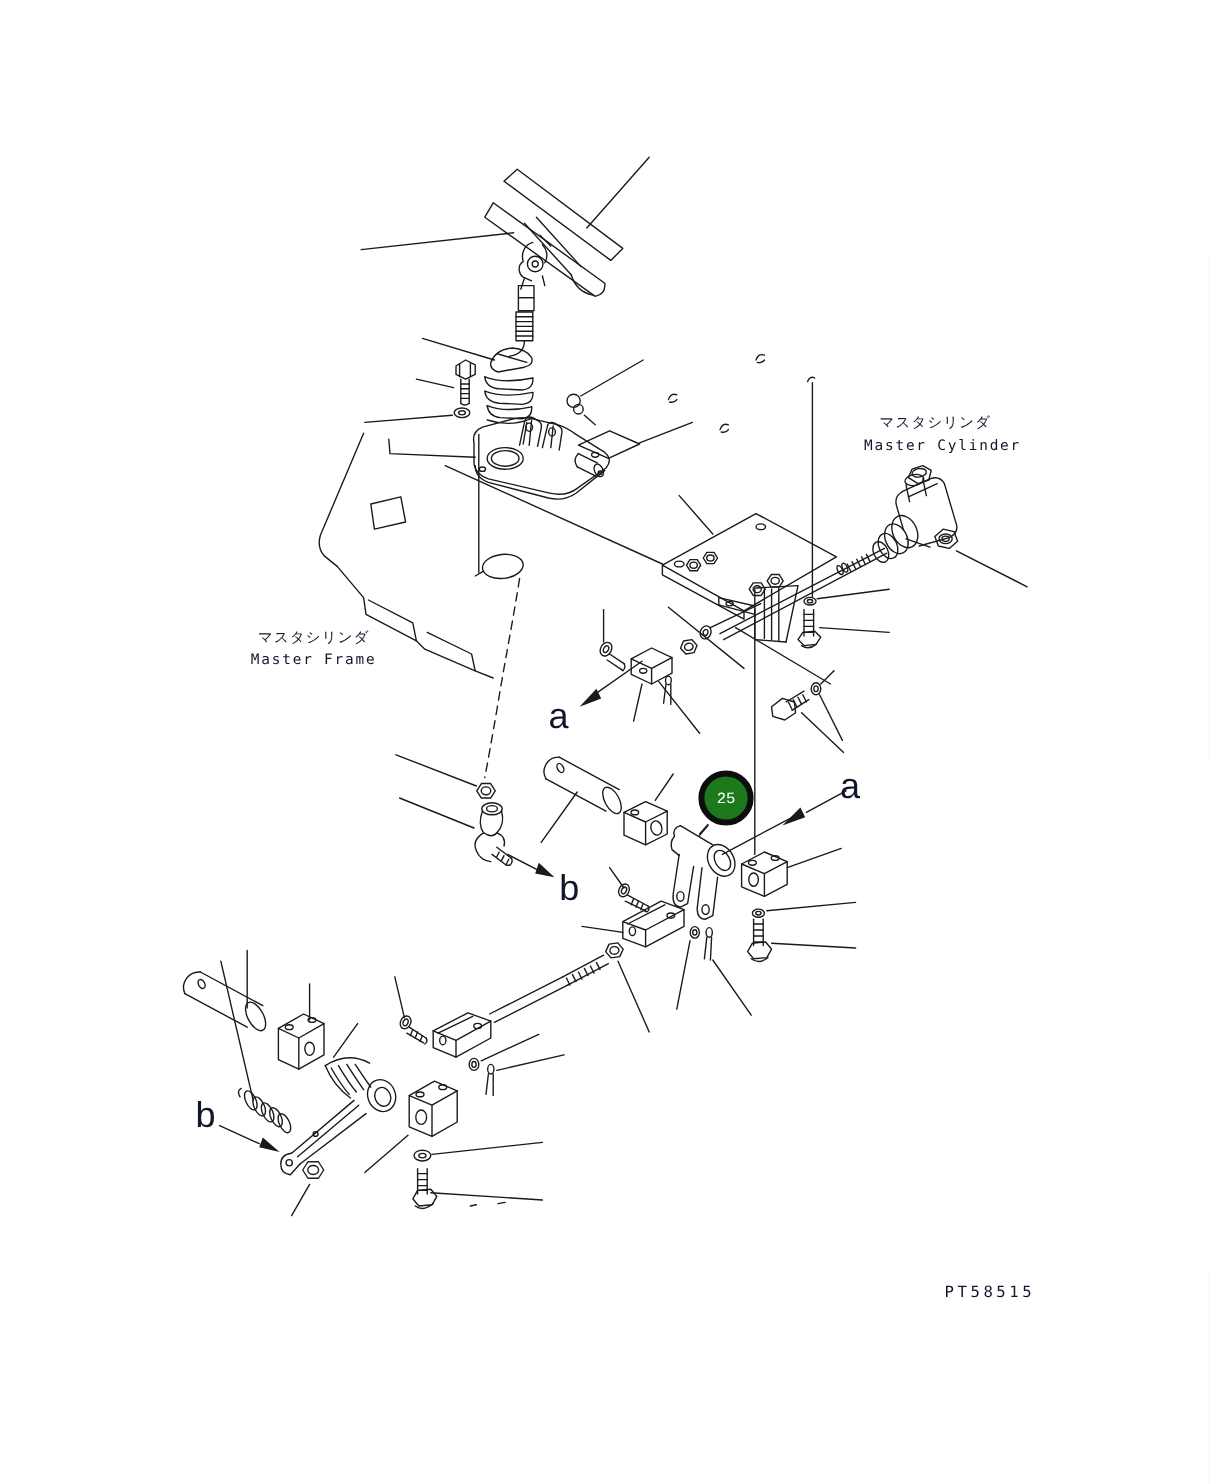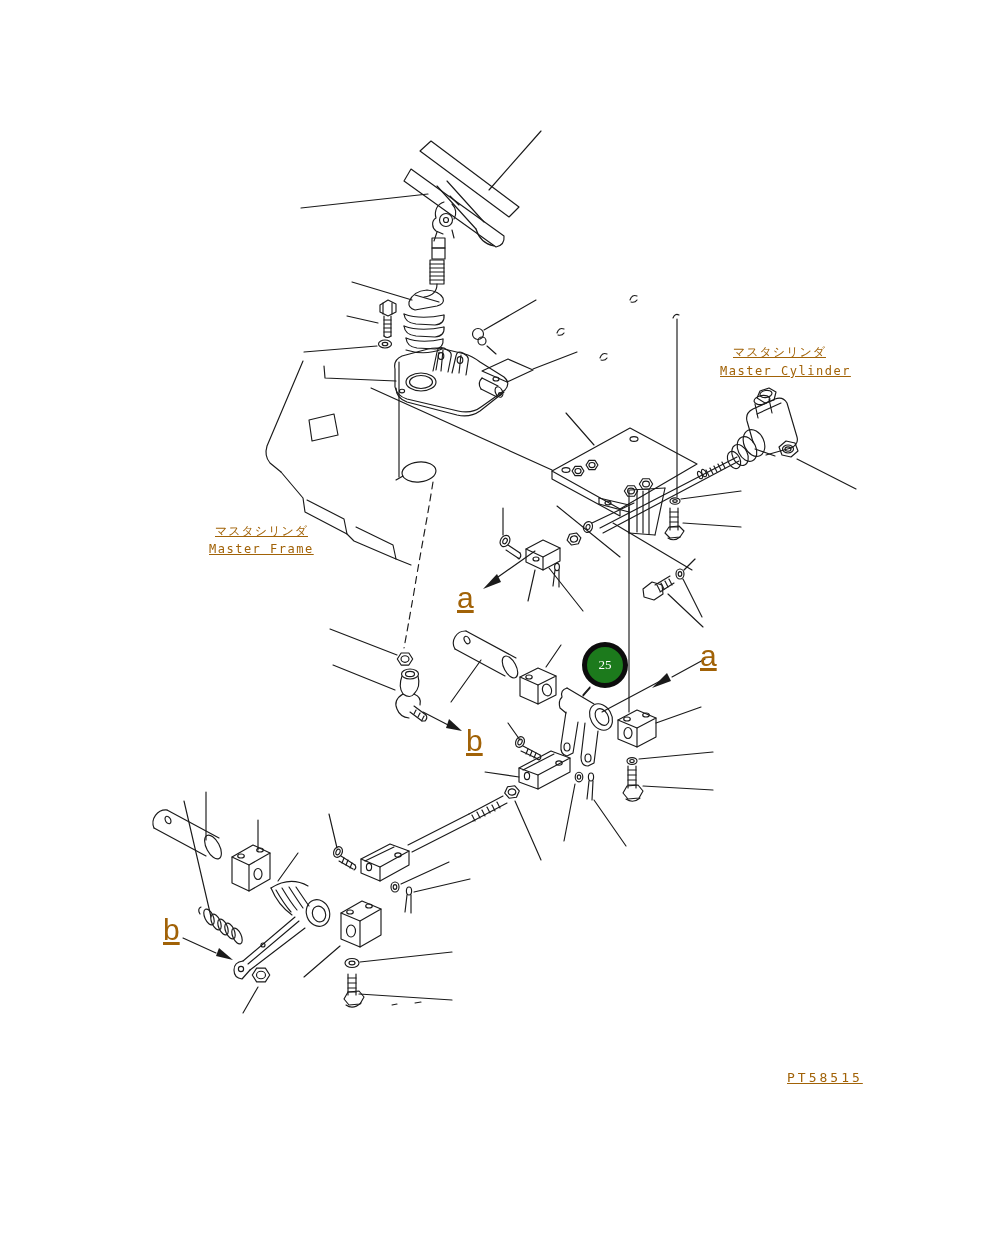--- a/index.html
+++ b/index.html
@@ -1,27 +1,27 @@
 <!DOCTYPE html>
 <html><head>
 <meta charset="utf-8">
 <style>
   html,body{margin:0;padding:0;background:#e8e8e8;}
   .stage{position:relative;width:1008px;height:1237px;background:#ffffff;overflow:hidden;
          font-family:"DejaVu Sans Mono","DejaVu Sans",monospace;color:#1a1a1a;}
   .stage svg{position:absolute;left:0;top:0;}
-  .lbl{position:absolute;white-space:pre;color:#a16207;text-decoration:underline;}
+  .lbl{position:absolute;white-space:pre;color:#0f172a;}
   .cap-jp{font-size:12px;letter-spacing:1px;}
   .cap-en{font-size:12px;letter-spacing:1.5px;}
   .sec{font-family:"Liberation Sans",sans-serif;font-size:30px;line-height:1;}
   .code{font-size:13px;letter-spacing:3px;}
   .badge{position:absolute;left:582px;top:642px;width:46px;height:46px;border-radius:50%;
          background:#1c7a1c;border:5px solid #0d0d0d;box-sizing:border-box;
          display:flex;align-items:center;justify-content:center;
-         color:#ffffff;font-size:13px;font-family:Liberation Serif, serif;}
+         color:#ffffff;font-size:13px;font-family:Liberation Mono, monospace;}
   path,line,ellipse,circle,rect{vector-effect:non-scaling-stroke;}
 </style>
 </head>
 <body>
 
 <div class="stage">
 
 <svg width="1008" height="1237" viewBox="0 0 1008 1237" stroke="#1a1a1a" fill="none" stroke-width="1.15" stroke-linecap="round" stroke-linejoin="round">
 
   <g>

